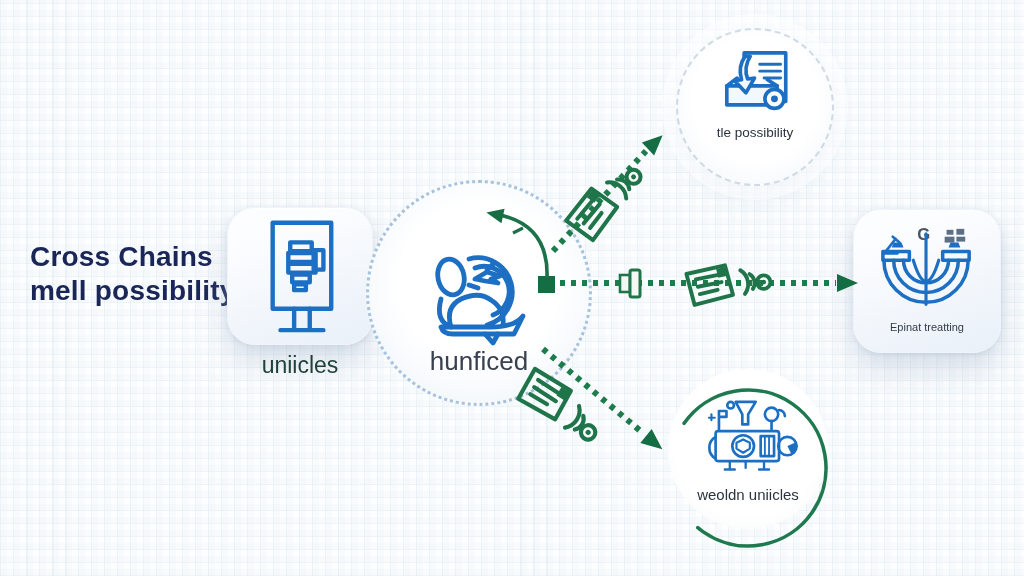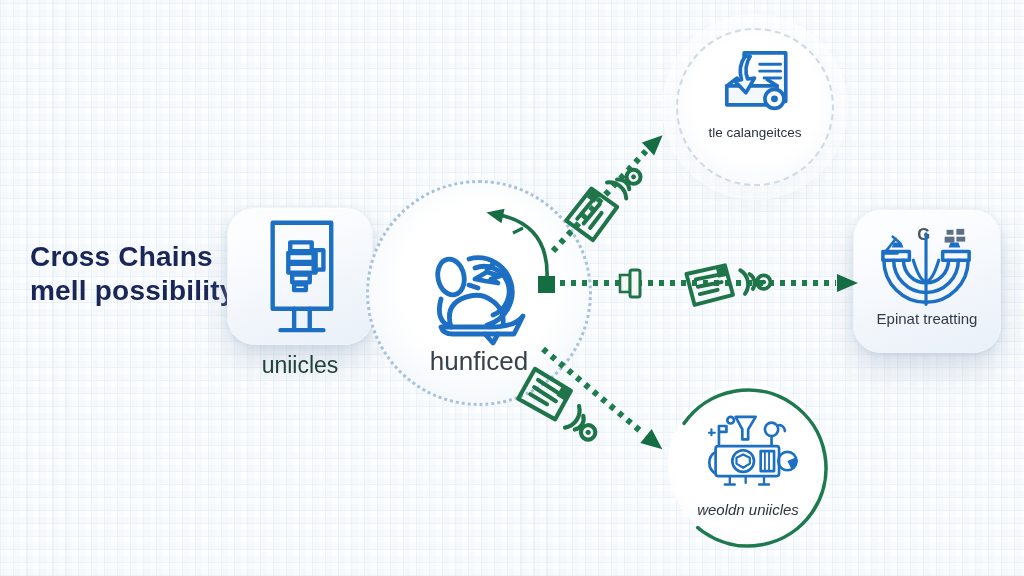--- a/index.html
+++ b/index.html
@@ -38,41 +38,40 @@
     border:3px dotted #a7c2dc;
     background:radial-gradient(circle at 50% 45%, #ffffff 48%, #ebf2f8 100%);
   }
   #node-top {
     left:676px; top:28px; width:158px; height:158px;
     border:2px dashed #cfdae5;
     background:radial-gradient(circle at 50% 45%, #ffffff 55%, #eef3f9 100%);
     box-shadow:0 0 0 14px rgba(255,255,255,.5), 0 12px 26px rgba(170,190,210,.22);
   }
   #node-bottom {
-    left:668px; top:384px; width:160px; height:160px;
+    left:668px; top:369px; width:160px; height:160px;
     background:radial-gradient(circle at 50% 45%, #ffffff 62%, #f2f7f4 100%);
-    font-style:italic;
   }
 
   .label-under {
     position:absolute; text-align:center;
     font-size:23px; font-weight:500; color:#20413a;
   }
   #label-source { left:227px; top:352px; width:146px; }
 
   .label-center {
     position:absolute; left:0; bottom:26px; width:100%; text-align:center;
     font-size:26px; color:#39414e; font-weight:400;
   }
   .label-small {
     position:absolute; left:0; width:100%; text-align:center;
     font-size:13.5px; color:#2a333f; line-height:1.35; font-weight:400;
   }
   #node-top .label-small { top:94px; }
-  #node-right .label-small { bottom:23px; font-size:15px; color:#333b46; }
+  #node-right .label-small { bottom:17px; font-size:11px; color:#333b46; }
   #node-bottom .label-small { bottom:24px; font-size:15px; }
 
   .icon-wrap { display:flex; align-items:center; justify-content:center; }
   .abs { position:absolute; }
 
   #overlay { position:absolute; left:0; top:0; width:1024px; height:576px; pointer-events:none; }
 </style>
 </head>
 <body>
 
@@ -122,21 +121,21 @@
         <rect x="34" y="8" width="48" height="56" fill="#ffffff"></rect>
         <path d="M52,21 H76 M52,29 H76 M57,37 H76" stroke-width="3.4"></path>
         <path d="M14,46 L26,37 M72,46 L61,39"></path>
         <rect x="14" y="46" width="58" height="22" fill="#f3f8fc"></rect>
         <path d="M41,12 C36,20 35,30 38,38 L46,37 L36,54 L23,40 L31,39 C28,29 30,19 35,12 Z" fill="#f3f8fc"></path>
         <circle cx="69" cy="61" r="11" fill="#ffffff"></circle>
         <circle cx="69" cy="61" r="4" fill="#1c6fc2" stroke="none"></circle>
       </svg>
     </span>
     <div class="label-small">
-      <div>tle calangeitces</div>
+      <div>tle possibility</div>
     </div>
   </div>
 
   <div class="node-card" id="node-right">
     <span class="icon-wrap">
       <svg width="112" height="98" viewBox="0 0 112 100" fill="none" stroke="#1c6fc2" stroke-width="3.6" stroke-linecap="round" stroke-linejoin="round">
         <path d="M14,30 l10,-13 M21,15 l7,6 M12,32 h14" stroke-width="2.6"></path>
         <text x="46" y="18" font-size="17" font-weight="bold" fill="#4a5560" stroke="none">G</text>
         <g fill="#5c6f86" stroke="none">
           <rect x="76" y="8" width="7" height="5"></rect>

